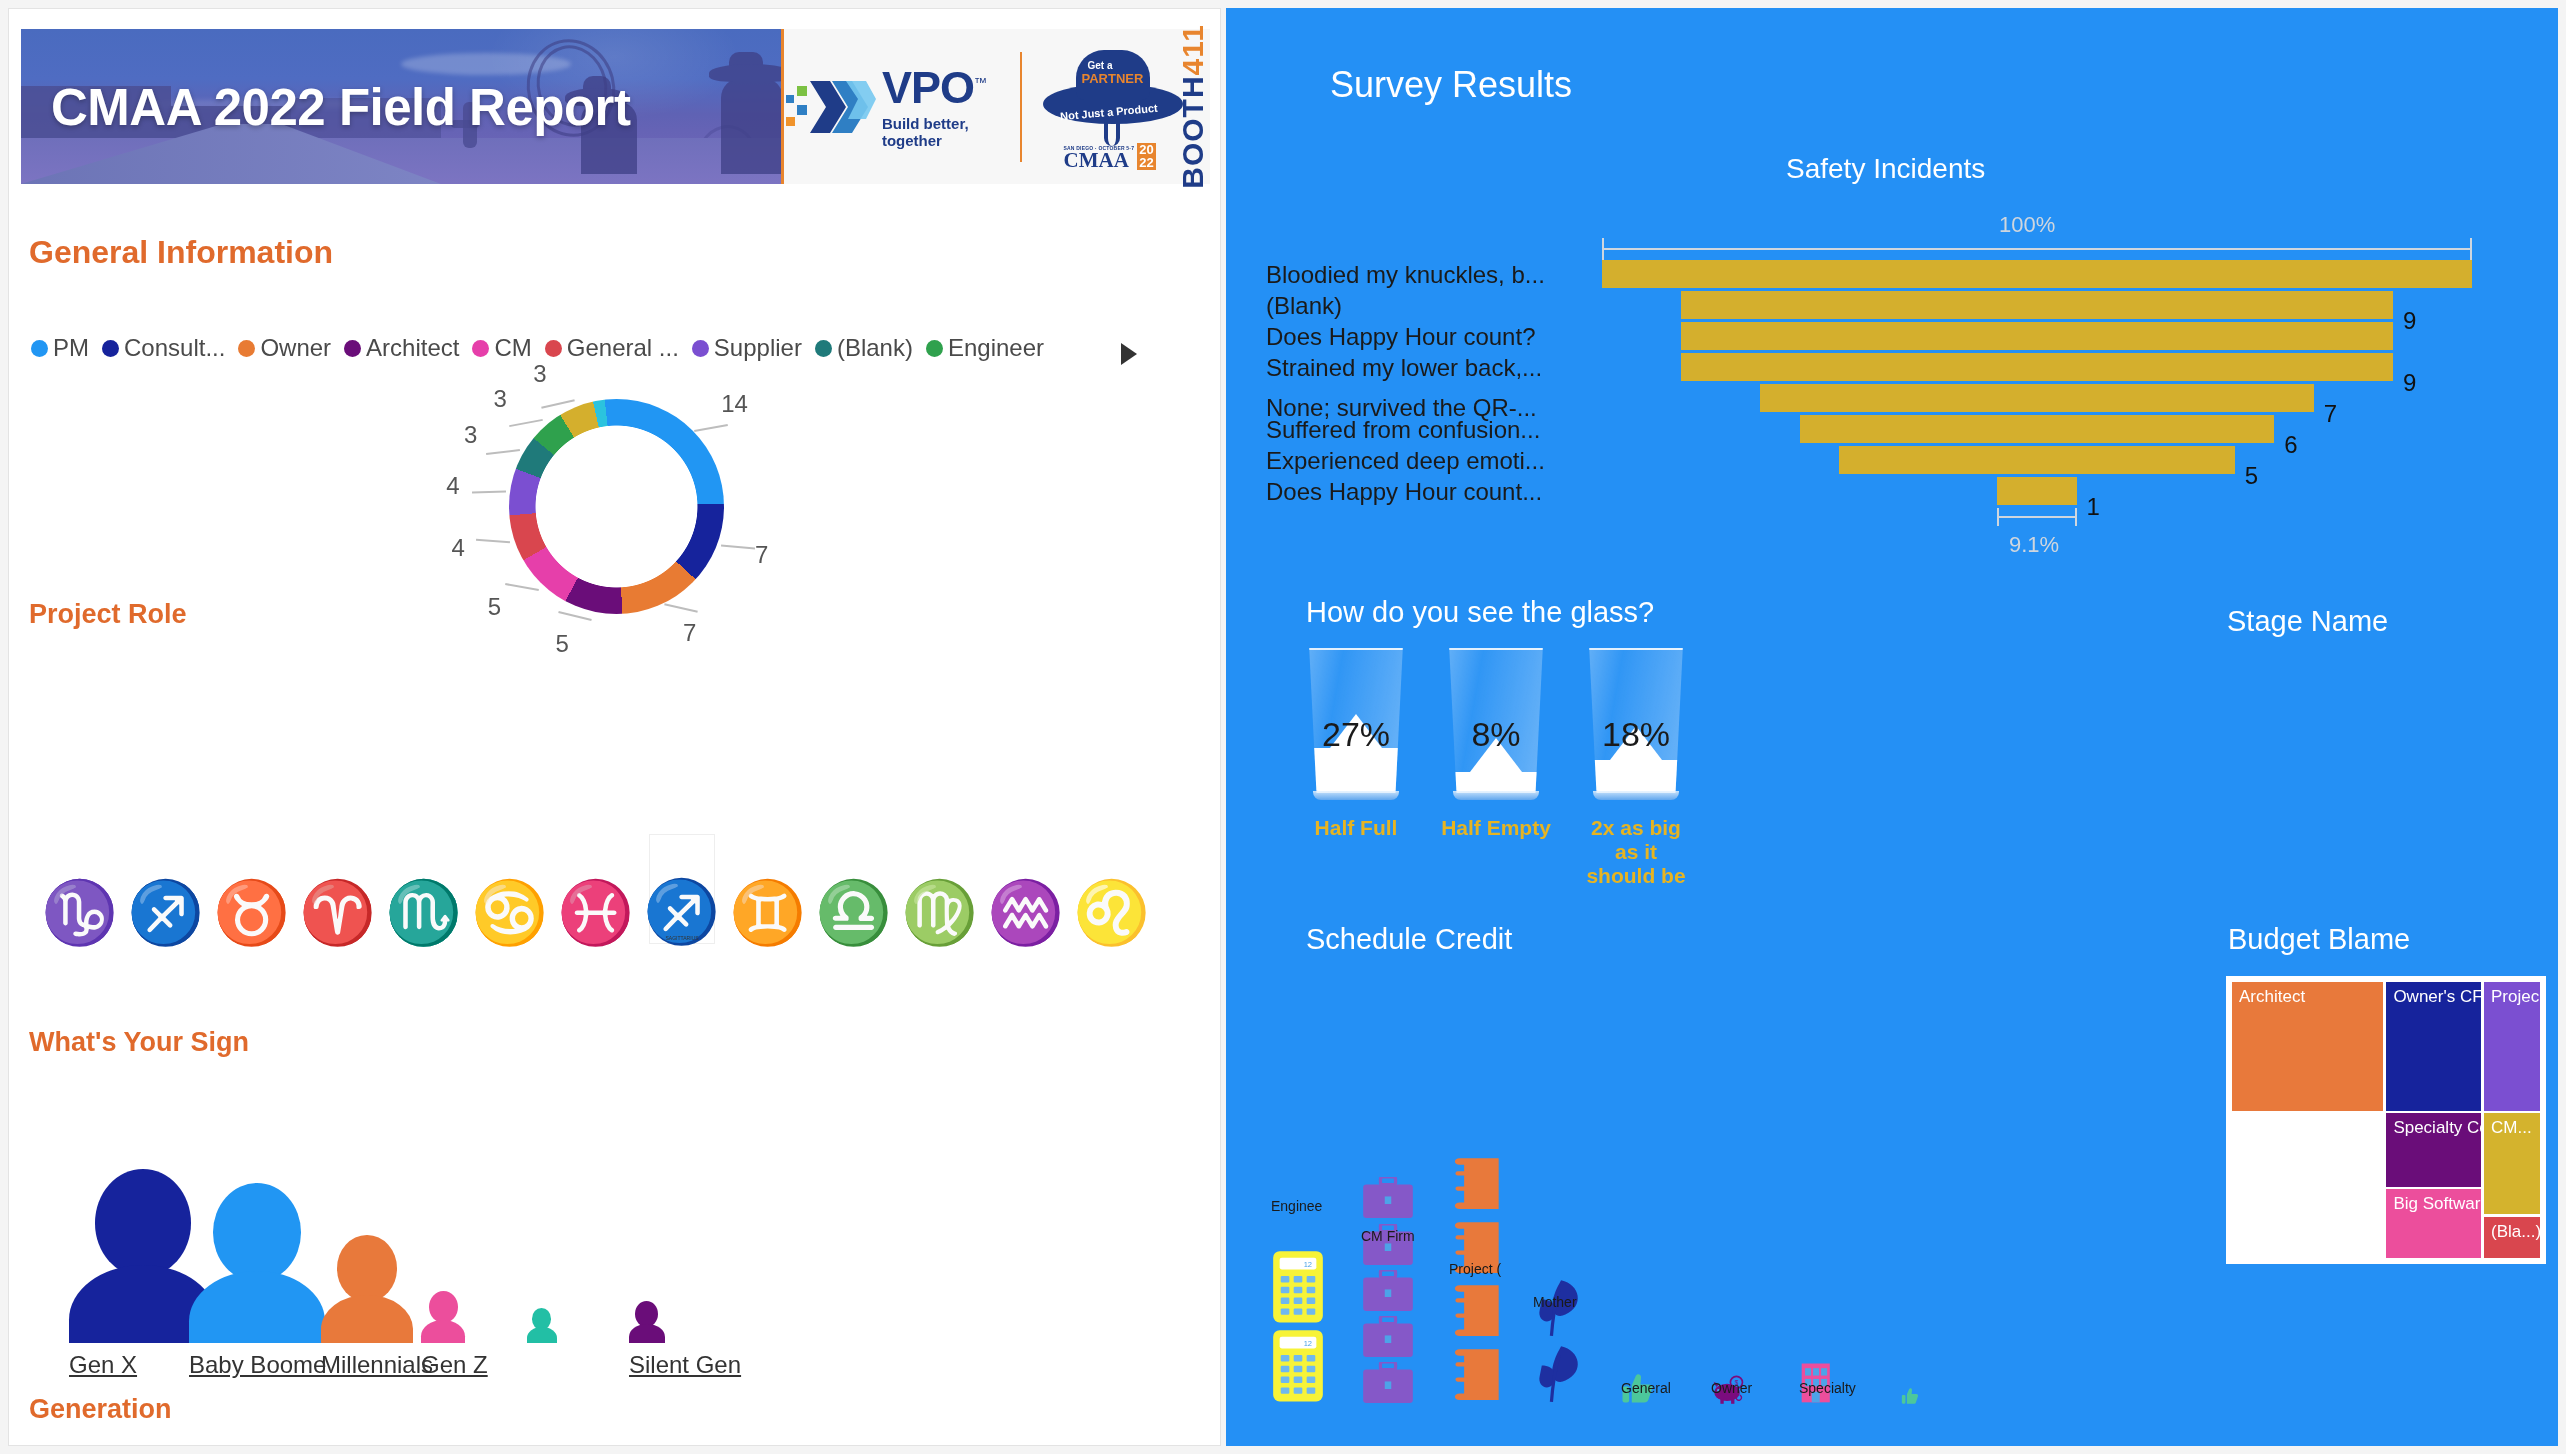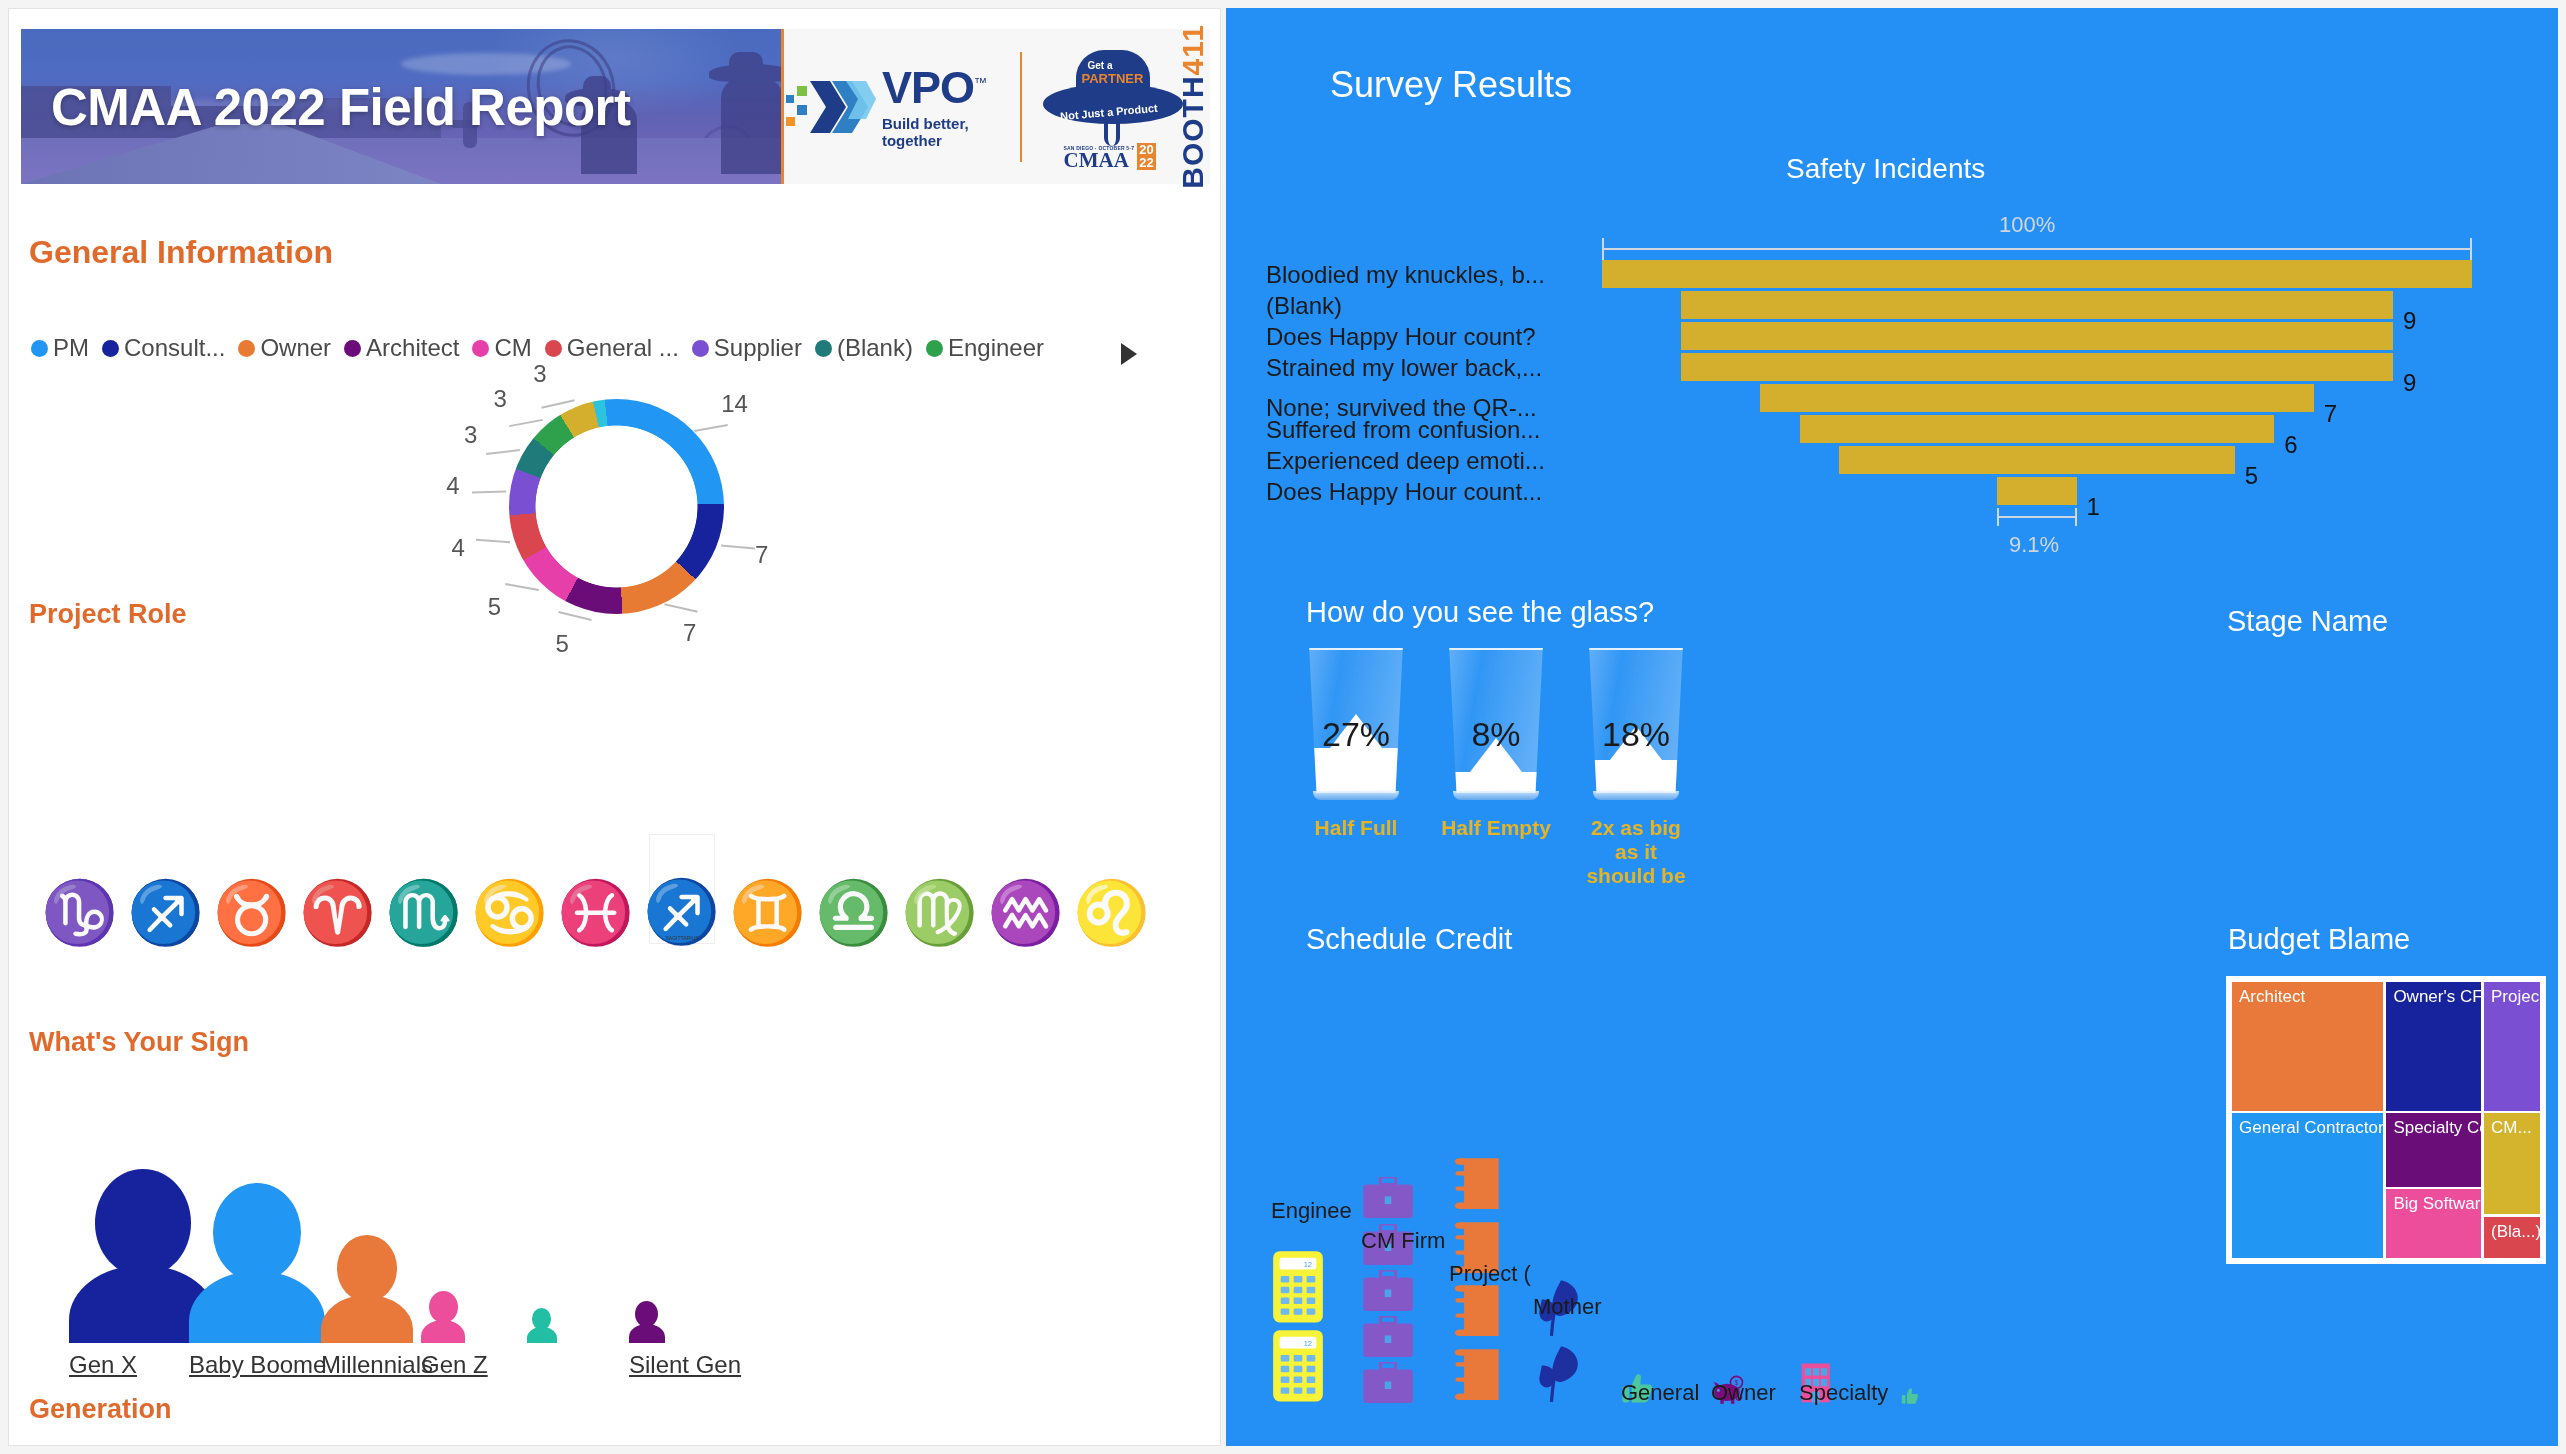--- a/index.html
+++ b/index.html
@@ -238,21 +238,21 @@
     background: linear-gradient(180deg, rgba(255,255,255,.75), rgba(160,190,230,.5));
     border-radius: 0 0 8px 8px;
   }
   .glass-lab {
     margin-top: 16px; text-align: center; color: #e6b422; font-weight: bold; font-size: 21px;
   }
 
   
   #sched { position: absolute; left: 35px; top: 1060px; width: 760px; height: 340px; }
   .pic-col { position: absolute; bottom: 0; }
-  .pic-lab { position: absolute; font-size: 22px; color: #1a1a1a; white-space: nowrap; }
+  .pic-lab { position: absolute; font-size: 14px; color: #1a1a1a; white-space: nowrap; }
   .ico { display: block; }
 
   
   #treemap {
     position: absolute; left: 1000px; top: 968px;
     width: 320px; height: 288px; background: #fff; padding: 5px;
   }
   #tm-inner { position: relative; width: 100%; height: 100%; }
   .tm {
     position: absolute; color: #fff; font-size: 17px;
@@ -724,21 +724,20 @@
               <rect x="2" y="22" width="10" height="24" rx="3" fill="#4CC79B"></rect>
             </svg></span>
         </div>
       </div>
 
     <div id="treemap">
       <div id="tm-inner">
           <div class="tm" style="left: 0%; top: 0%; width: 49.5%; height: 47%; background: rgb(232, 121, 59);">Architect</div>
           <div class="tm" style="left: 49.8%; top: 0%; width: 31.2%; height: 47%; background: rgb(22, 35, 156);">Owner's CFO</div>
           <div class="tm" style="left: 81.3%; top: 0%; width: 18.7%; height: 47%; background: rgb(123, 79, 209);">Projec...</div>
-          <div class="tm" style="left: 0%; top: 47.3%; width: 49.5%; height: 52.7%; background: rgb(33, 150, 243);">General Contractor</div>
           <div class="tm" style="left: 49.8%; top: 47.3%; width: 31.2%; height: 27%; background: rgb(106, 13, 121);">Specialty Contra...</div>
           <div class="tm" style="left: 49.8%; top: 74.6%; width: 31.2%; height: 25.4%; background: rgb(236, 78, 156);">Big Software</div>
           <div class="tm" style="left: 81.3%; top: 47.3%; width: 18.7%; height: 37%; background: rgb(212, 179, 45);">CM...</div>
           <div class="tm" style="left: 81.3%; top: 84.6%; width: 18.7%; height: 15.4%; background: rgb(217, 70, 78);">(Bla...)</div>
         </div>
     </div>
   </div>
 </div>
 
 </body></html>

